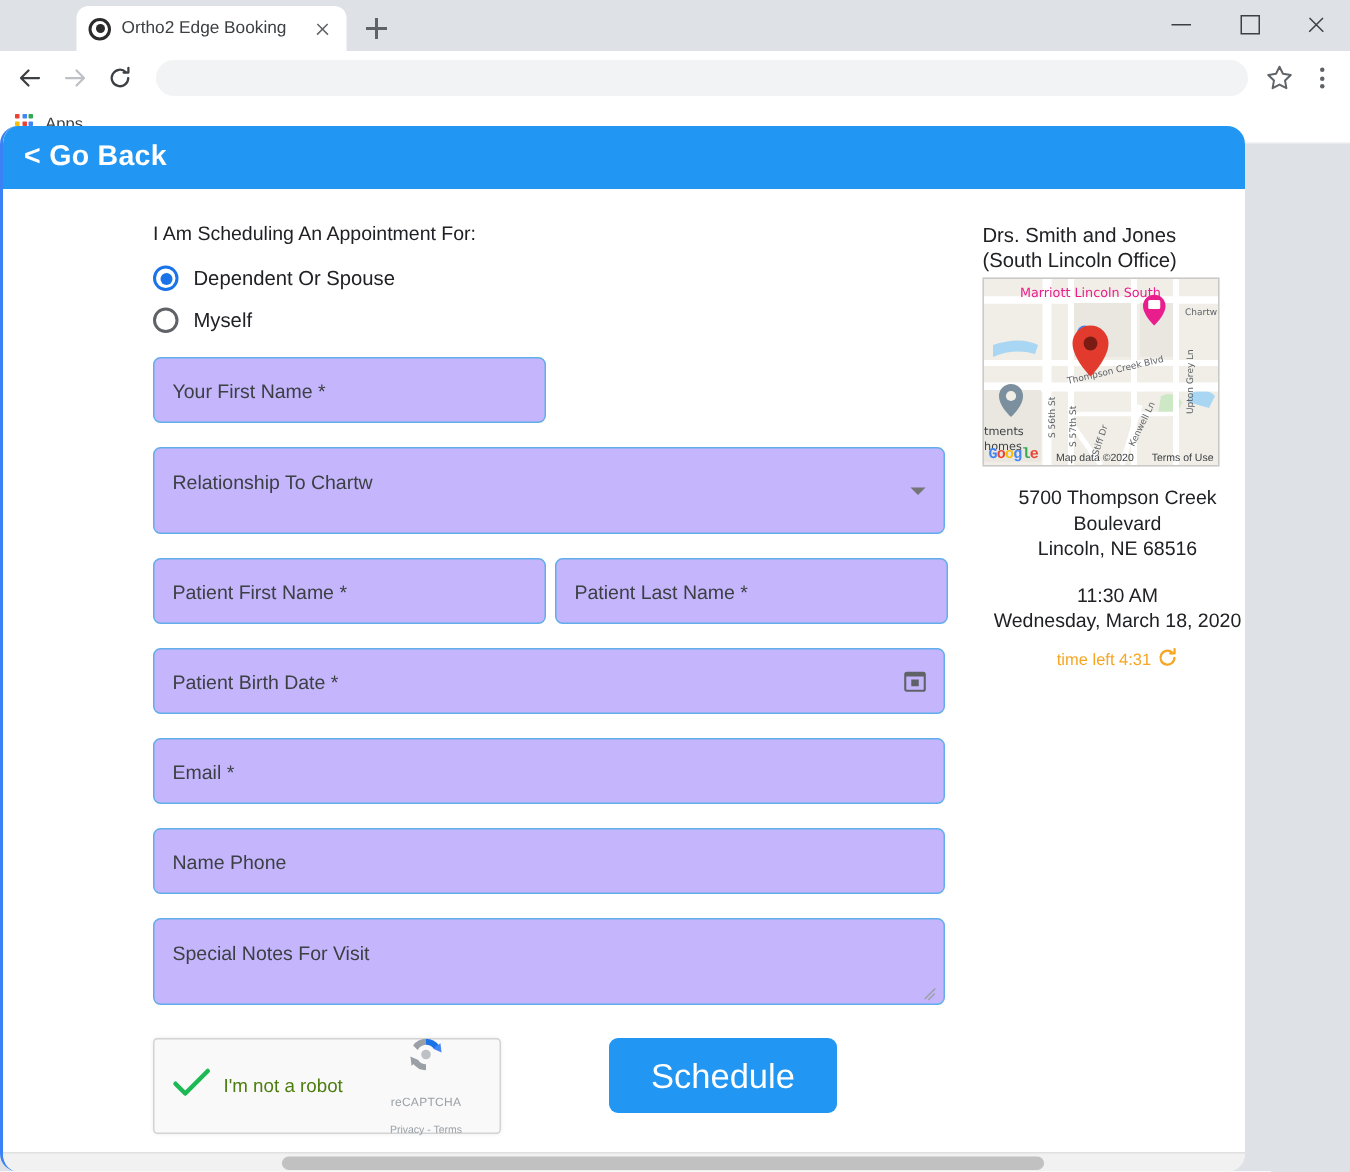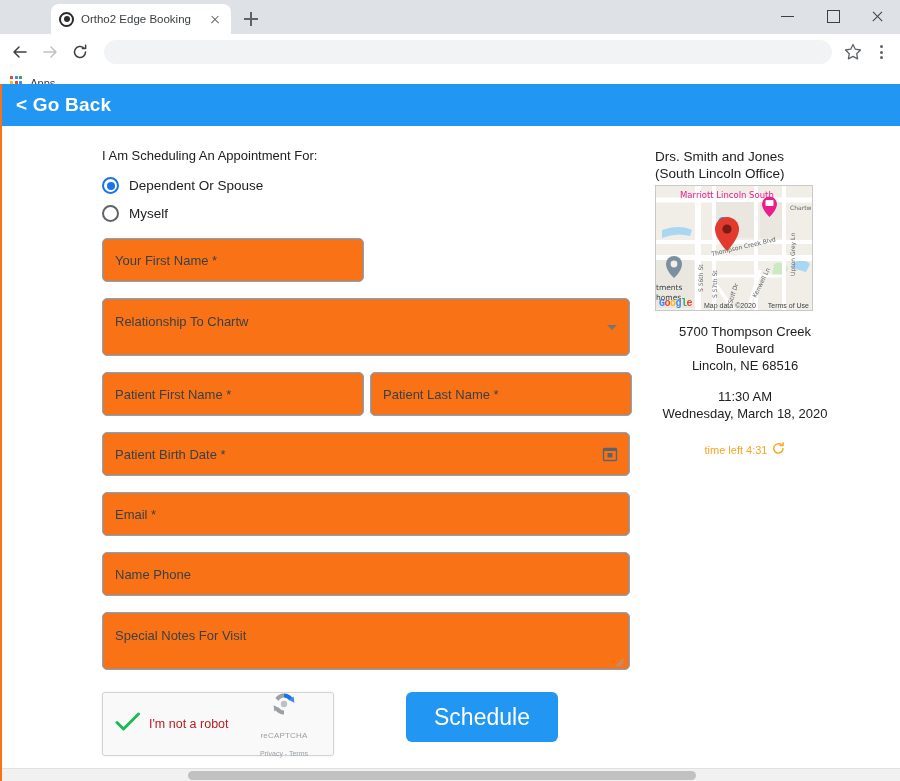--- a/index.html
+++ b/index.html
@@ -85,23 +85,24 @@
   .bookmarks {
     height: 26px; background: #fff; display: flex; align-items: center;
     padding: 0 10px; gap: 8px; border-bottom: 1px solid #e8eaed;
   }
   .apps-grid { display: grid; grid-template-columns: repeat(3, 3px); gap: 1.6px; }
   .apps-grid span { width: 3px; height: 3px; border-radius: 0.5px; display:block; }
   .apps-label { font-size: 11px; color: #3c4043; }
 
   
   .viewport {
-    position: absolute; left: 0; top: 84px; width: 900px; height: 697px;
+    position: absolute; left: 0; top: 84px; width: 830px; height: 697px;
     background: #fff; overflow: hidden;
-    border-left: 2px solid #f97316;
+    border-left: 2px solid #3b82f6;
+    border-radius: 12px;
   }
   .page-inner { width: 898px; height: 684px; position: relative; background:#fff; }
 
   .appbar {
     height: 42px; background: #2196f3; display: flex; align-items: center;
     padding-left: 14px;
   }
   .goback {
     color: #fff; font-size: 19px; font-weight: bold; letter-spacing: 0.2px;
   }
@@ -117,21 +118,21 @@
     width: 17px; height: 17px; border-radius: 50%; flex: none;
     border: 2px solid #5f6368; background: #fff;
     display: flex; align-items: center; justify-content: center;
   }
   .radio.checked { border-color: #1a73e8; }
   .radio.checked i { width: 8px; height: 8px; border-radius: 50%; background: #1a73e8; display:block; }
   .radio-label { font-size: 13.5px; color: #202124; }
 
   .field-row { display: flex; gap: 6px; margin-top: 16px; }
   .field {
-    border: 1px solid #62aeea; border-radius: 5px; background: #f97316;
+    border: 1px solid #62aeea; border-radius: 5px; background: #c4b5fd;
     height: 44px; display: flex; align-items: center;
     padding: 16px 12px; position: relative;
   }
   .field .ph { font-size: 13px; color: #3c4043; }
   .field.half { width: 262px; }
   .field.full { width: 528px; }
   .field.tall { height: 58px; align-items: flex-start; padding-top: 15px; }
 
   .caret {
     position: absolute; right: 12px; top: 50%; margin-top: -2px;
@@ -150,21 +151,21 @@
   .resize-grip::after  { width: 6px; transform: rotate(-45deg); top: 8px; left: 3px; }
 
   .bottom-row { display: flex; align-items: flex-start; margin-top: 22px; gap: 72px; }
   .recaptcha {
     width: 232px; height: 64px; background: #f9f9f9;
     border: 1px solid #d3d3d3; border-radius: 3px;
     display: flex; align-items: center; padding: 0 12px;
     box-shadow: 0 0 3px rgba(0,0,0,0.08);
   }
   .rc-check { width: 28px; flex: none; }
-  .rc-text { font-size: 12.5px; color: #b91c1c; flex: 1; padding-left: 6px; }
+  .rc-text { font-size: 12.5px; color: #4d7c0f; flex: 1; padding-left: 6px; }
   .rc-brand { width: 74px; text-align: center; }
   .rc-logo { margin: 0 auto 1px; display: block; }
   .rc-name { font-size: 8px; color: #9aa0a6; letter-spacing: .2px; }
   .rc-terms { font-size: 7px; color: #9aa0a6; }
 
   .schedule-btn {
     background: #2196f3; color: #fff; border: none; border-radius: 6px;
     width: 152px; height: 50px; font-size: 23px;
     font-family: "Liberation Sans", sans-serif; cursor: pointer;
   }
@@ -193,21 +194,21 @@
   .addr {
     width: 180px; text-align: center; font-size: 13px; color: #202124;
     line-height: 17px; margin-top: 12px;
   }
   .apptime {
     width: 180px; text-align: center; font-size: 13px; color: #202124;
     line-height: 17px; margin-top: 14px;
   }
   .timeleft {
     width: 180px; text-align: center; font-size: 11px; color: #f5a623;
-    margin-top: 20px; display: flex; align-items: center; justify-content: center; gap: 5px;
+    margin-top: 10px; display: flex; align-items: center; justify-content: center; gap: 5px;
   }
 
   
   .hscroll {
     position: absolute; left: 0; bottom: 0; width: 898px; height: 13px;
     background: #f1f1f1; border-top: 1px solid #e0e0e0;
   }
   .hscroll-thumb {
     position: absolute; left: 186px; top: 2px; height: 9px; width: 508px;
     background: #c1c1c1; border-radius: 5px;

